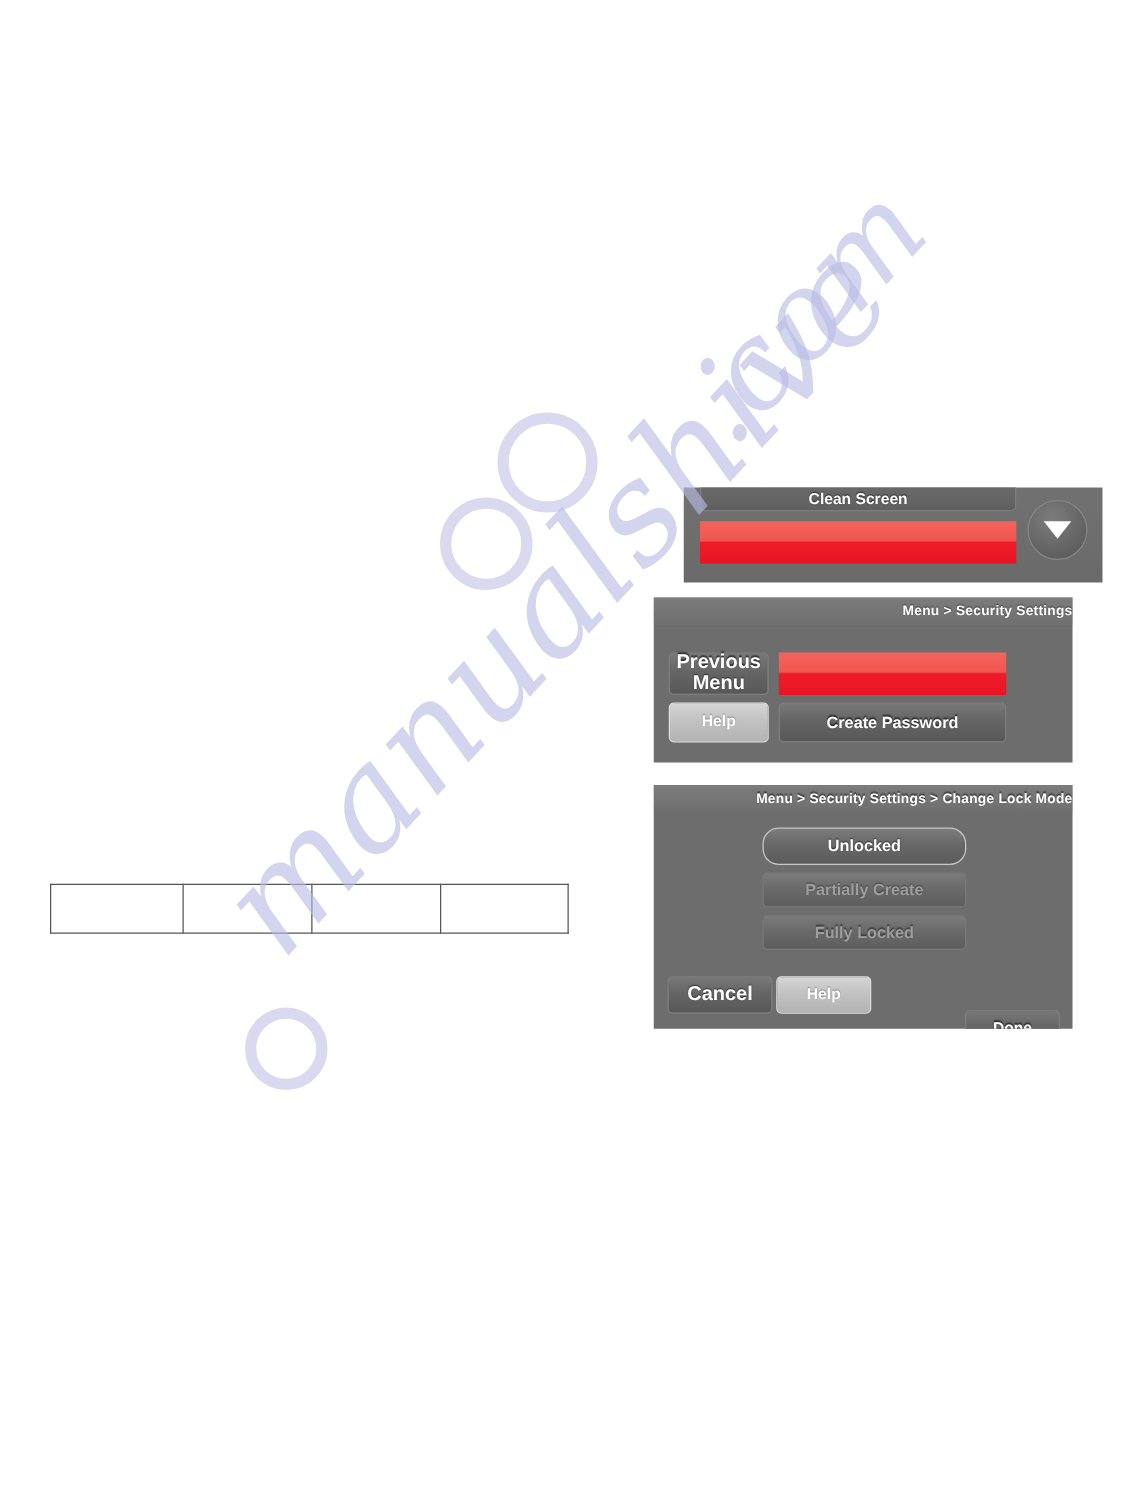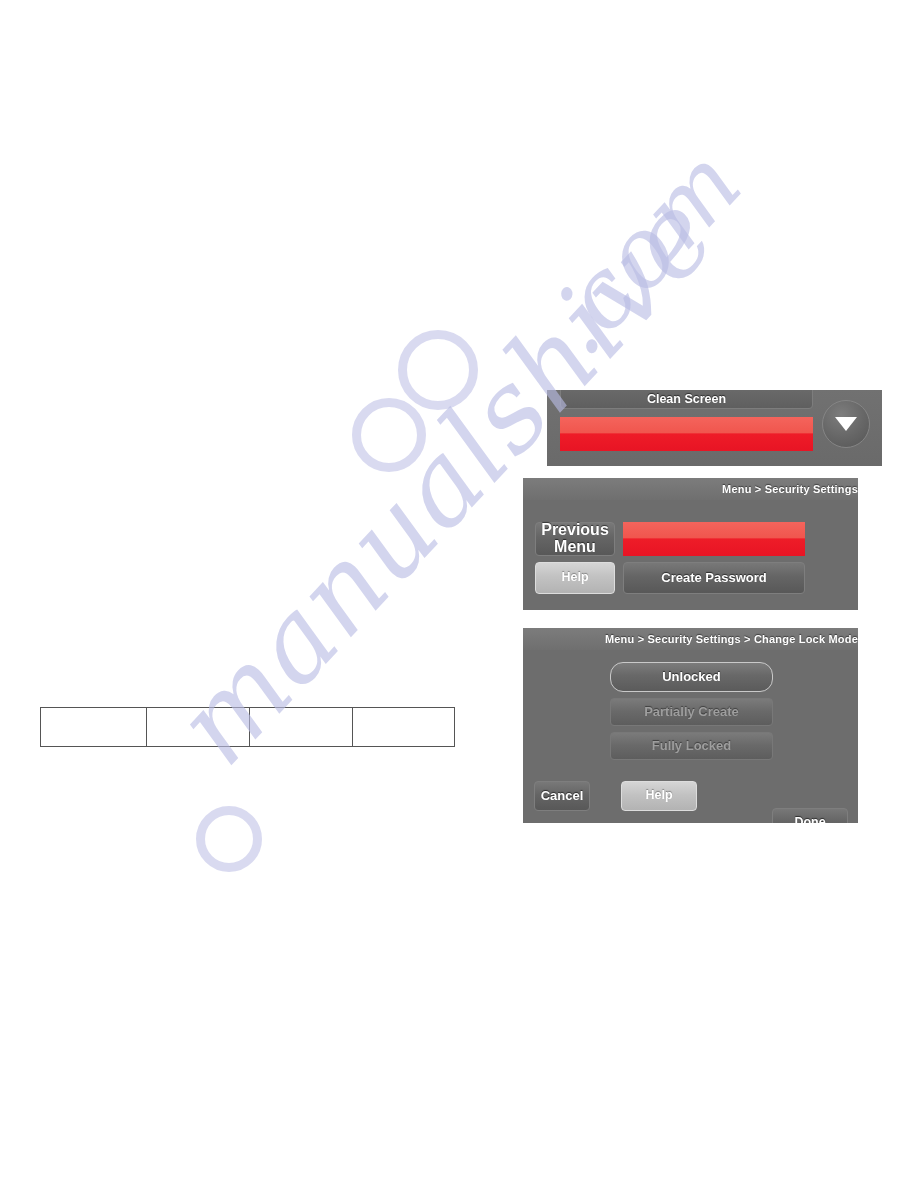--- a/index.html
+++ b/index.html
@@ -254,21 +254,21 @@
     left: 100px; top: 44px;
     width: 182px; height: 34px;
     background: linear-gradient(180deg, #f4645c 0%, #f0564e 46%, #ee1c28 50%, #e81424 100%);
   }
   #btn-create-pw { left: 100px; top: 84px; width: 182px; height: 32px; font-size: 13px; }
 
   
   #opt-unlocked  { left: 87px; top: 34px; width: 163px; height: 30px; font-size: 13px; border-radius: 13px; }
   #opt-partial   { left: 87px; top: 70px; width: 163px; height: 28px; font-size: 13px; }
   #opt-fully     { left: 87px; top: 104px; width: 163px; height: 28px; font-size: 13px; }
-  #btn-cancel    { left: 11px; top: 153px; width: 56px; height: 30px; font-size: 13px; }
+  #btn-cancel    { left: 11px; top: 153px; width: 84px; height: 30px; font-size: 16px; }
   #btn-help-lock { left: 98px; top: 153px; width: 76px; height: 30px; font-size: 12.5px; }
   #btn-done      { left: 249px; top: 153px; width: 76px; height: 30px; font-size: 12.5px; margin-top: 27px; }
 </style>
 </head>
 <body>
 
 <div id="page">
 
   <div id="watermark">
     <div class="wm-text" id="wm-main">manualshive</div>

